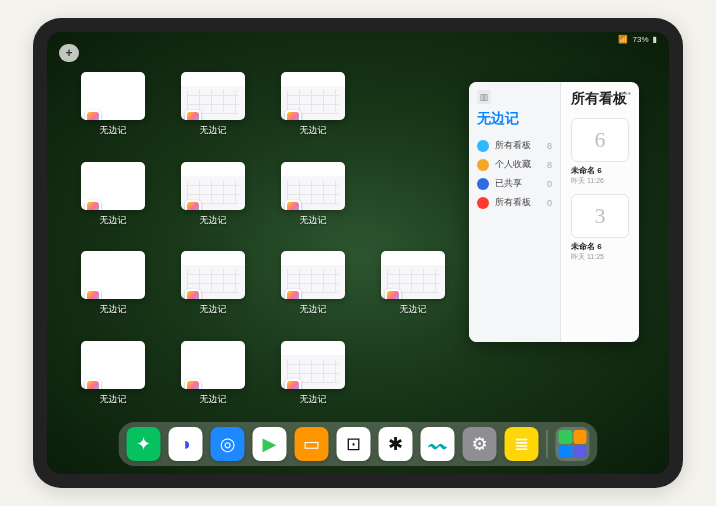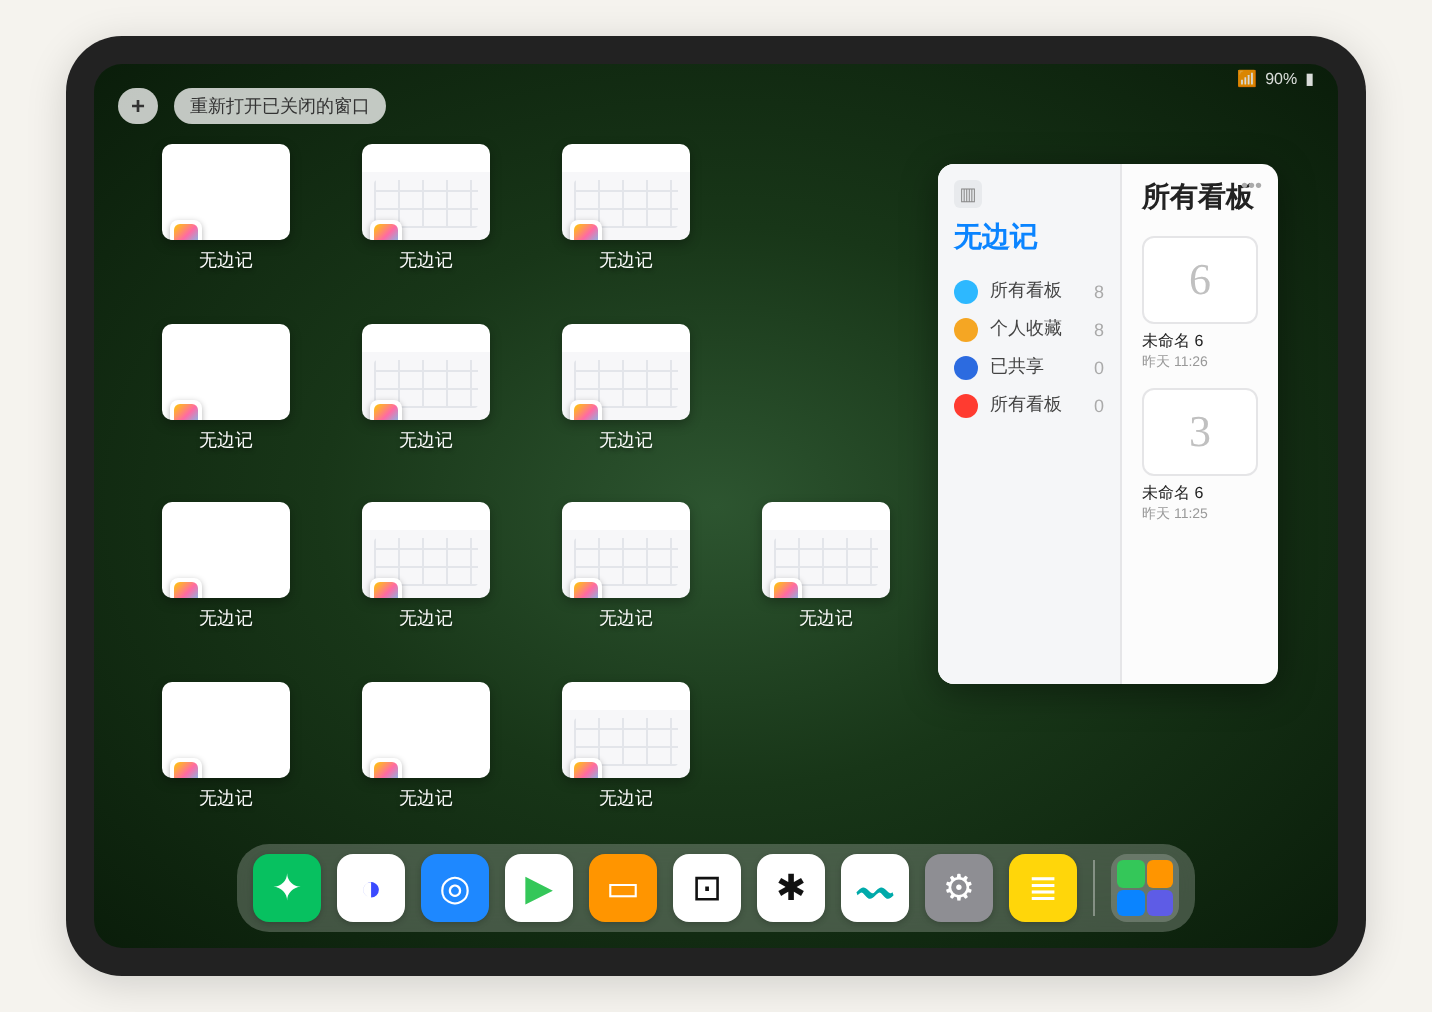--- a/index.html
+++ b/index.html
@@ -206,21 +206,21 @@
       border: 1px solid #e5e5e7;
       border-radius: 6px;
       display: flex;
       align-items: center;
       justify-content: center;
       font-size: 22px;
       color: #c0c0c0;
       font-family: cursive;
       margin-bottom: 3px;
     }
-    .board-name { font-size: 8px; color: #222; font-weight:400; }
+    .board-name { font-size: 8px; color: #222; font-weight:700; }
     .board-date { font-size: 7px; color: #999; }
     .dock {
       position: absolute;
       bottom: 8px;
       left: 50%;
       transform: translateX(-50%);
       height: 44px;
       background: rgba(255,255,255,0.22);
       backdrop-filter: blur(10px);
       border-radius: 16px;
@@ -261,27 +261,26 @@
     }
   </style>
 </head>
 <body>
 
 <div class="ipad">
   <div class="screen">
 
     <div class="status-bar">
       <span>📶</span>
-      <span>90%</span>
+      <span>73%</span>
       <span>▮</span>
     </div>
 
     <div class="topbar">
       <div class="pill-btn plus-btn">+</div>
-      <div class="pill-btn">重新打开已关闭的窗口</div>
     </div>
 
     <div class="stage">
       <div class="grid" id="grid">
           <div class="thumb">
     <div class="thumb-card blank">
       <div class="thumb-icon">
                 <div class="freeform-mini"></div>
               </div>
     </div>

